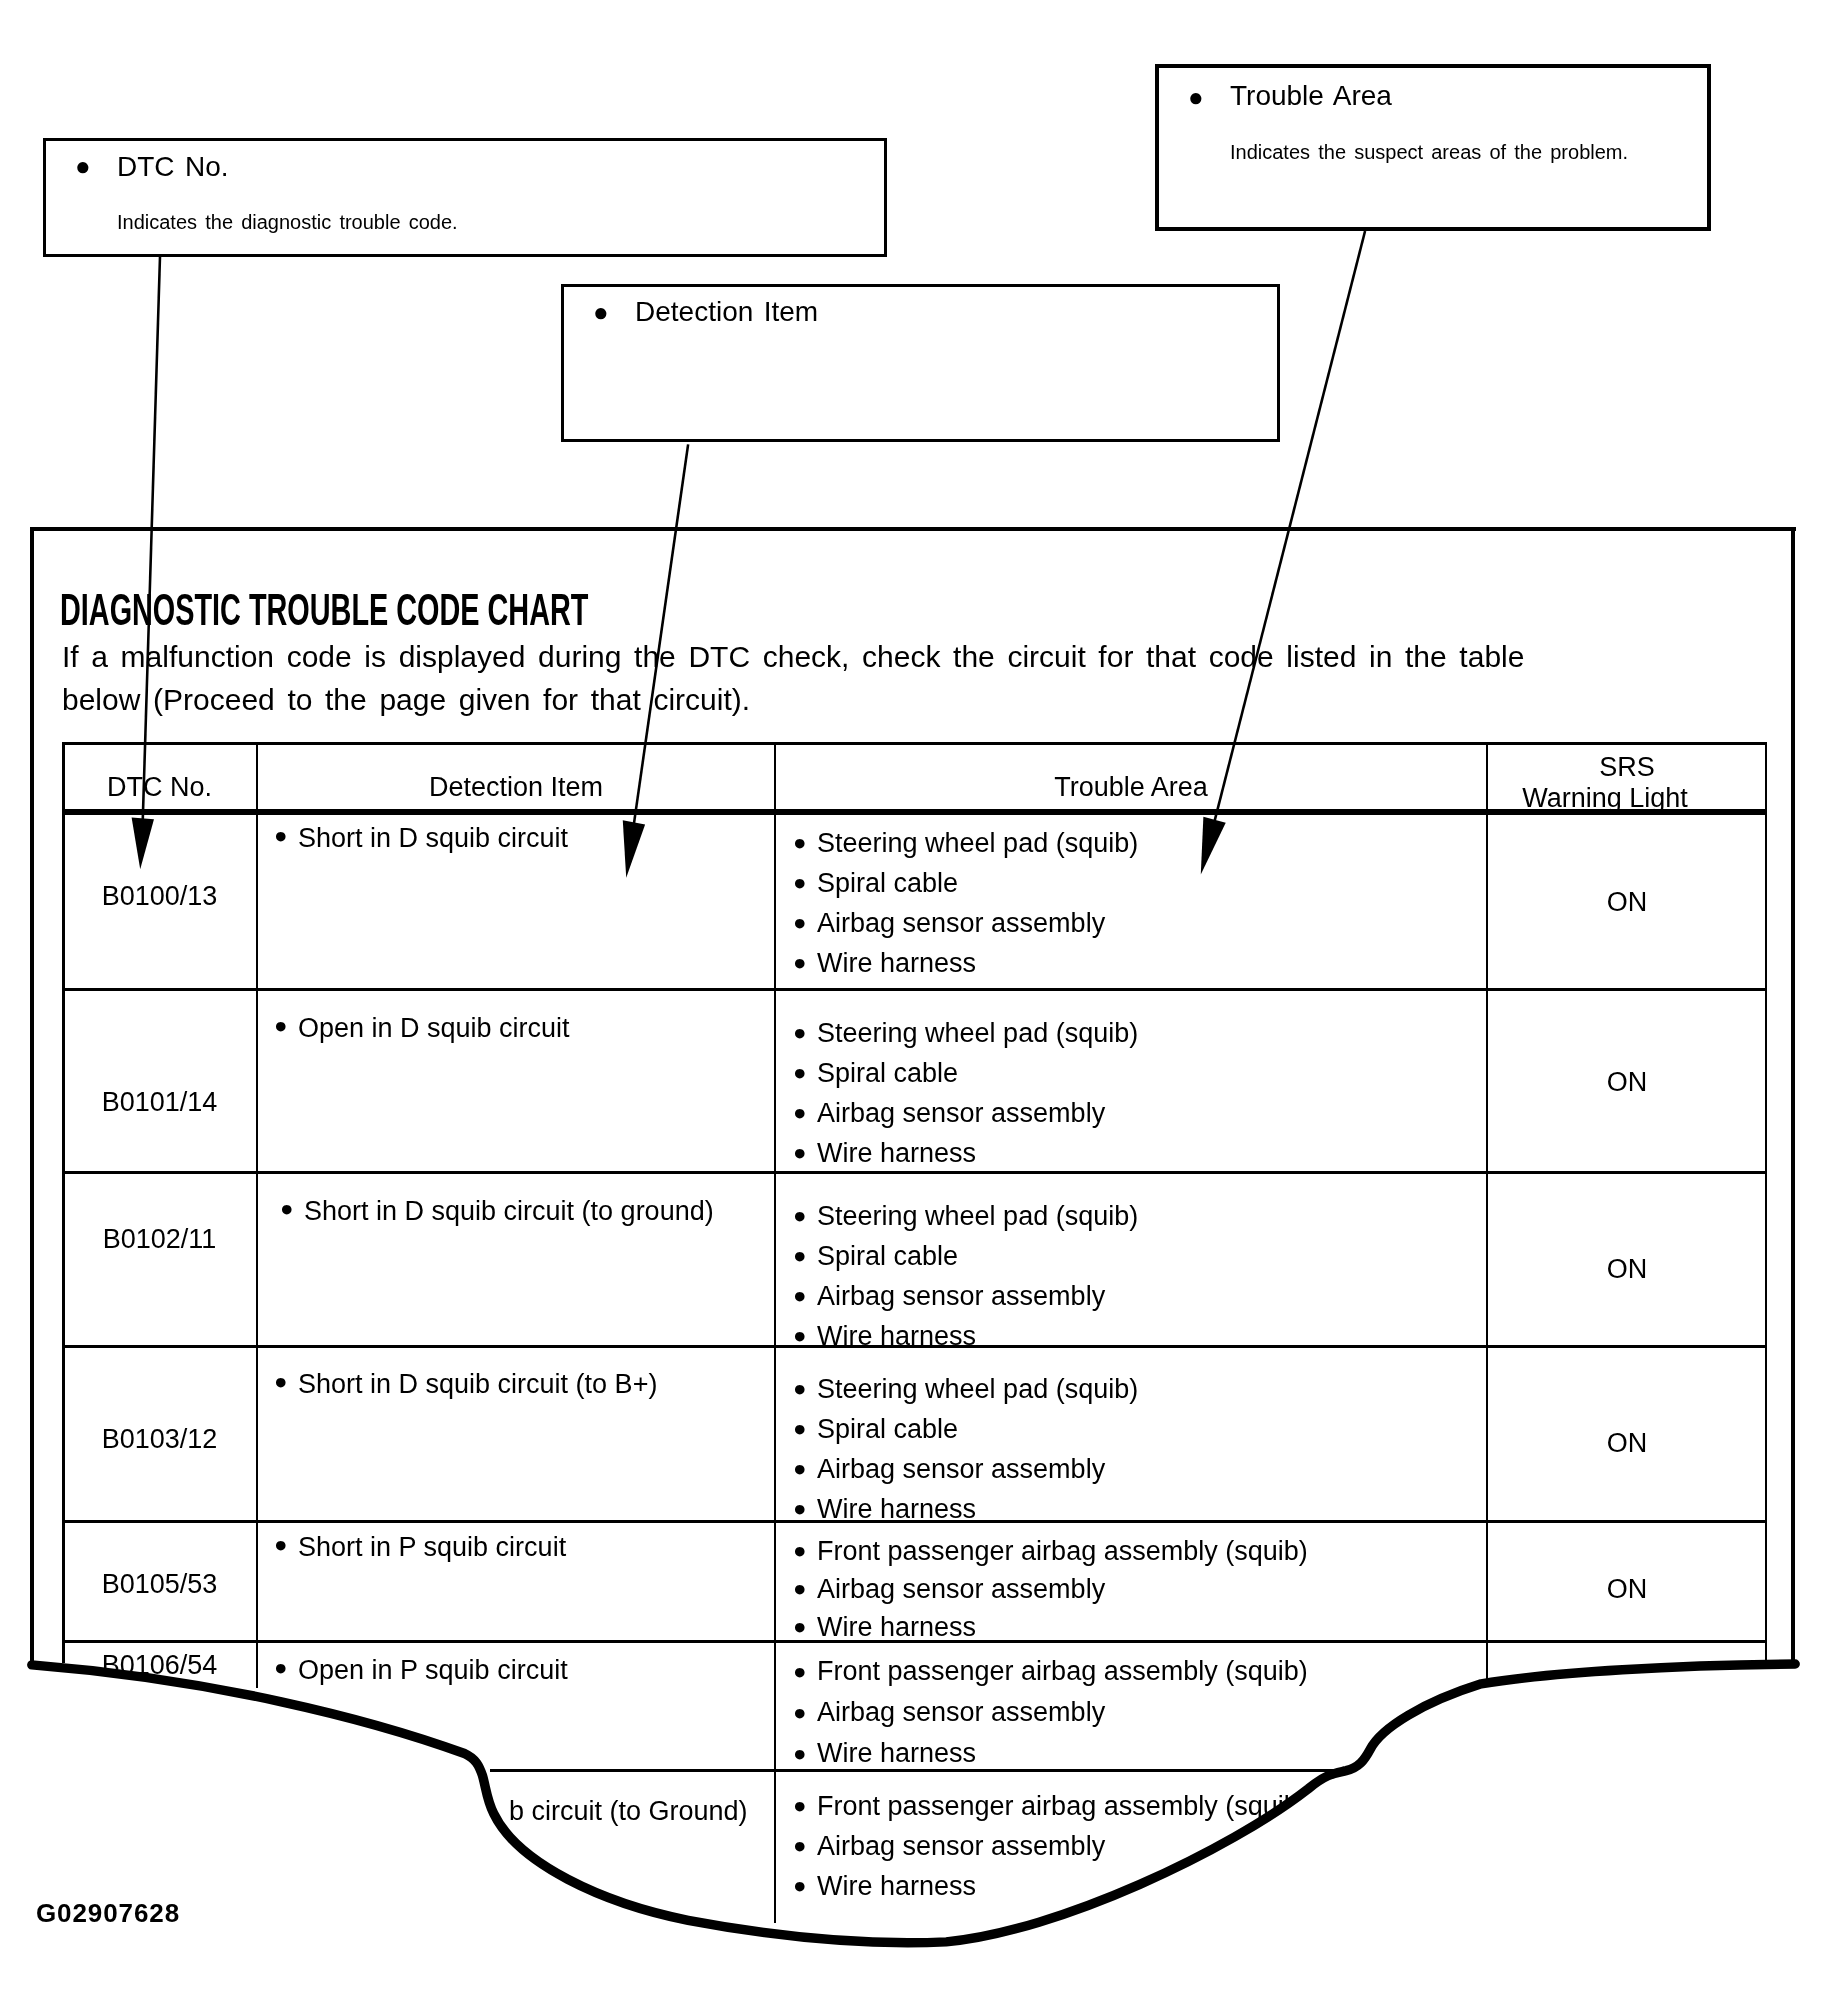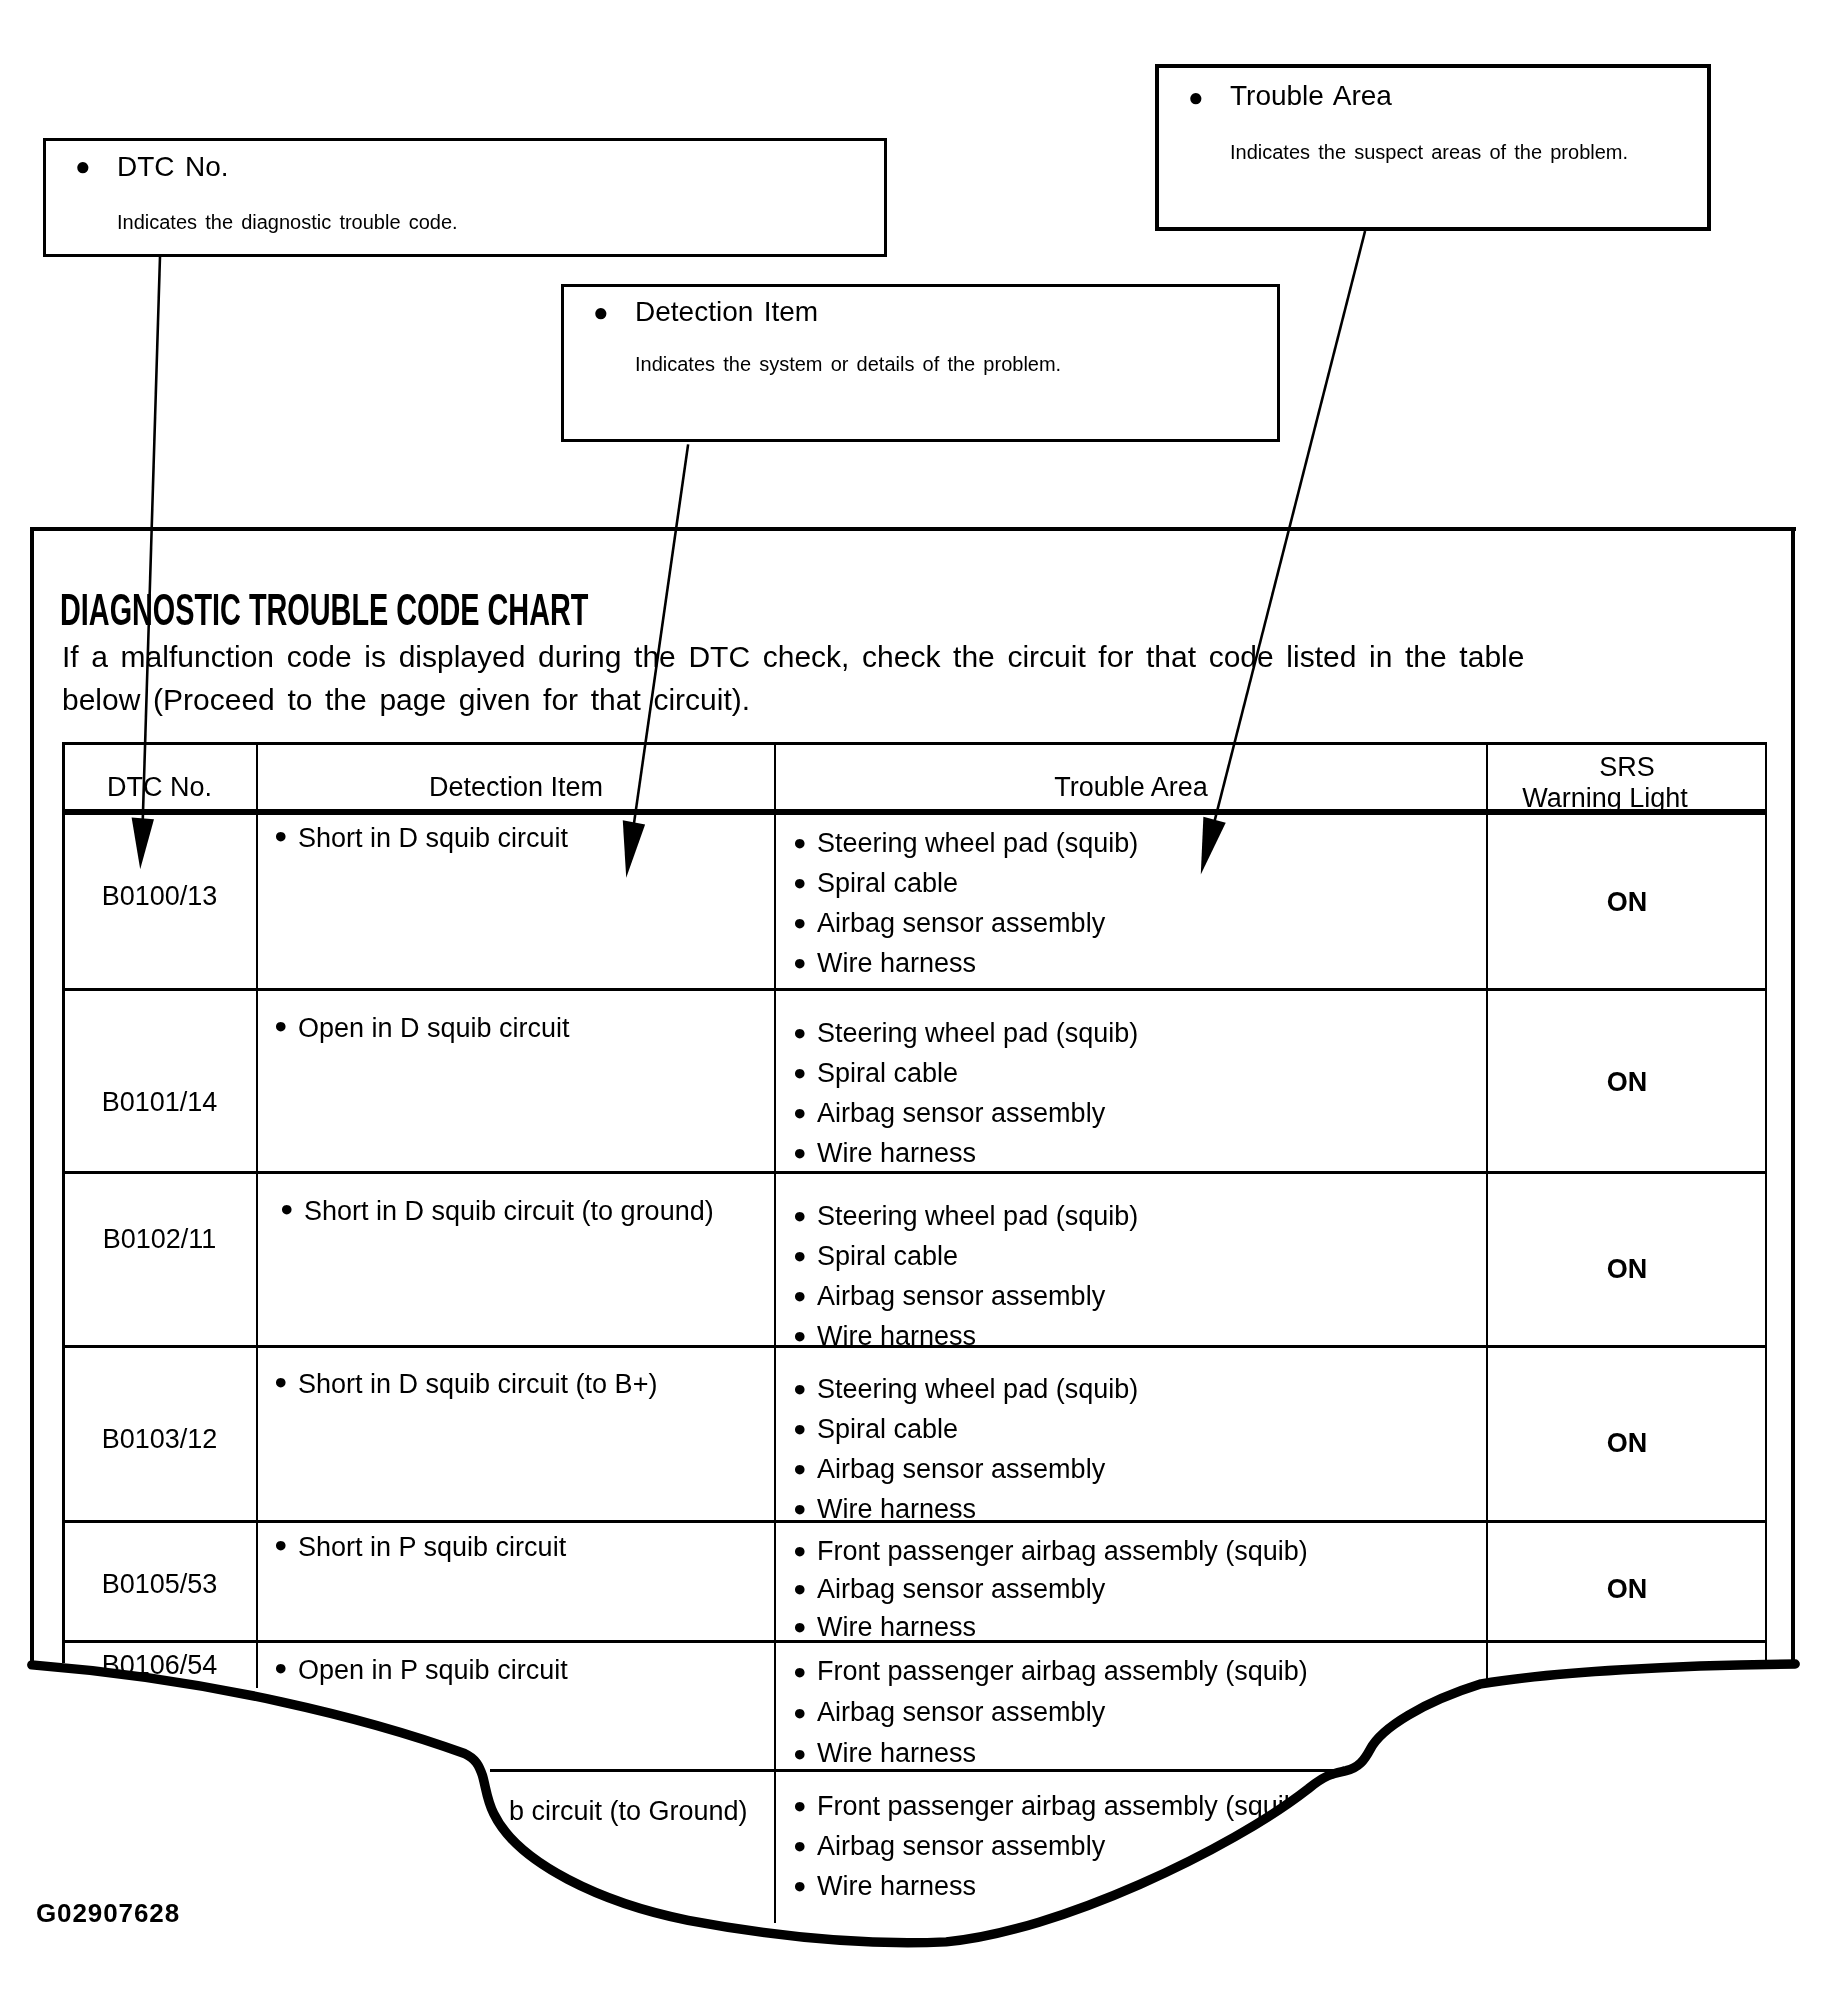--- a/index.html
+++ b/index.html
@@ -22,21 +22,21 @@
     position:absolute;left:60px;top:585px;
     font-size:44px;font-weight:bold;white-space:nowrap;
     transform:scaleX(0.655);transform-origin:left top;letter-spacing:0px;
   }
   .intro{position:absolute;left:62px;font-size:30px;word-spacing:4.3px;white-space:nowrap;}
   
   .cellline{white-space:nowrap;font-size:27px;}
   .cellline .b{display:inline-block;width:24px;font-size:22.4px;vertical-align:top;}
   .hdr{position:absolute;font-size:27px;text-align:center;line-height:31px;}
   .dtc-label{position:absolute;left:62px;width:195px;text-align:center;font-size:27px;}
-  .on-label{position:absolute;left:1487px;width:280px;text-align:center;font-size:27px;font-weight:bold;}
+  .on-label{position:absolute;left:1487px;width:280px;text-align:center;font-size:27px;}
   .rule{position:absolute;background:#000;}
   .footer-code{position:absolute;left:36px;top:1898px;font-size:26px;font-weight:bold;letter-spacing:0.9px;}
   svg{position:absolute;left:0;top:0;}
 </style>
 </head>
 <body>
 
 <div class="page">
 
   <div class="rule" style="left:30px;top:527px;width:1766px;height:4.3px;"></div>
@@ -168,21 +168,20 @@
 
   <div class="callout" style="left:43px;top:138px;width:844px;height:119px;">
     <span class="bul">●</span>
     <span class="ttl" style="top:10.3px;">DTC No.</span>
     <span class="dsc" style="top:57px;width:740px;">Indicates the diagnostic trouble code.</span>
   </div>
 
   <div class="callout" style="left:561px;top:284px;width:719px;height:158px;">
     <span class="bul">●</span>
     <span class="ttl" style="top:8.6px;">Detection Item</span>
-    <span class="dsc" style="top:53px;width:625px;">Indicates the system or details of the problem.</span>
   </div>
 
   <div class="callout" style="left:1155px;top:64px;width:556px;height:167px;border-width:4.3px;">
     <span class="bul" style="top:13.8px;">●</span>
     <span class="ttl" style="top:12px;">Trouble Area</span>
     <span class="dsc" style="top:59px;width:459px;line-height:50px;">Indicates the suspect areas of the problem.</span>
   </div>
 
   <div class="footer-code">G02907628</div>
 

